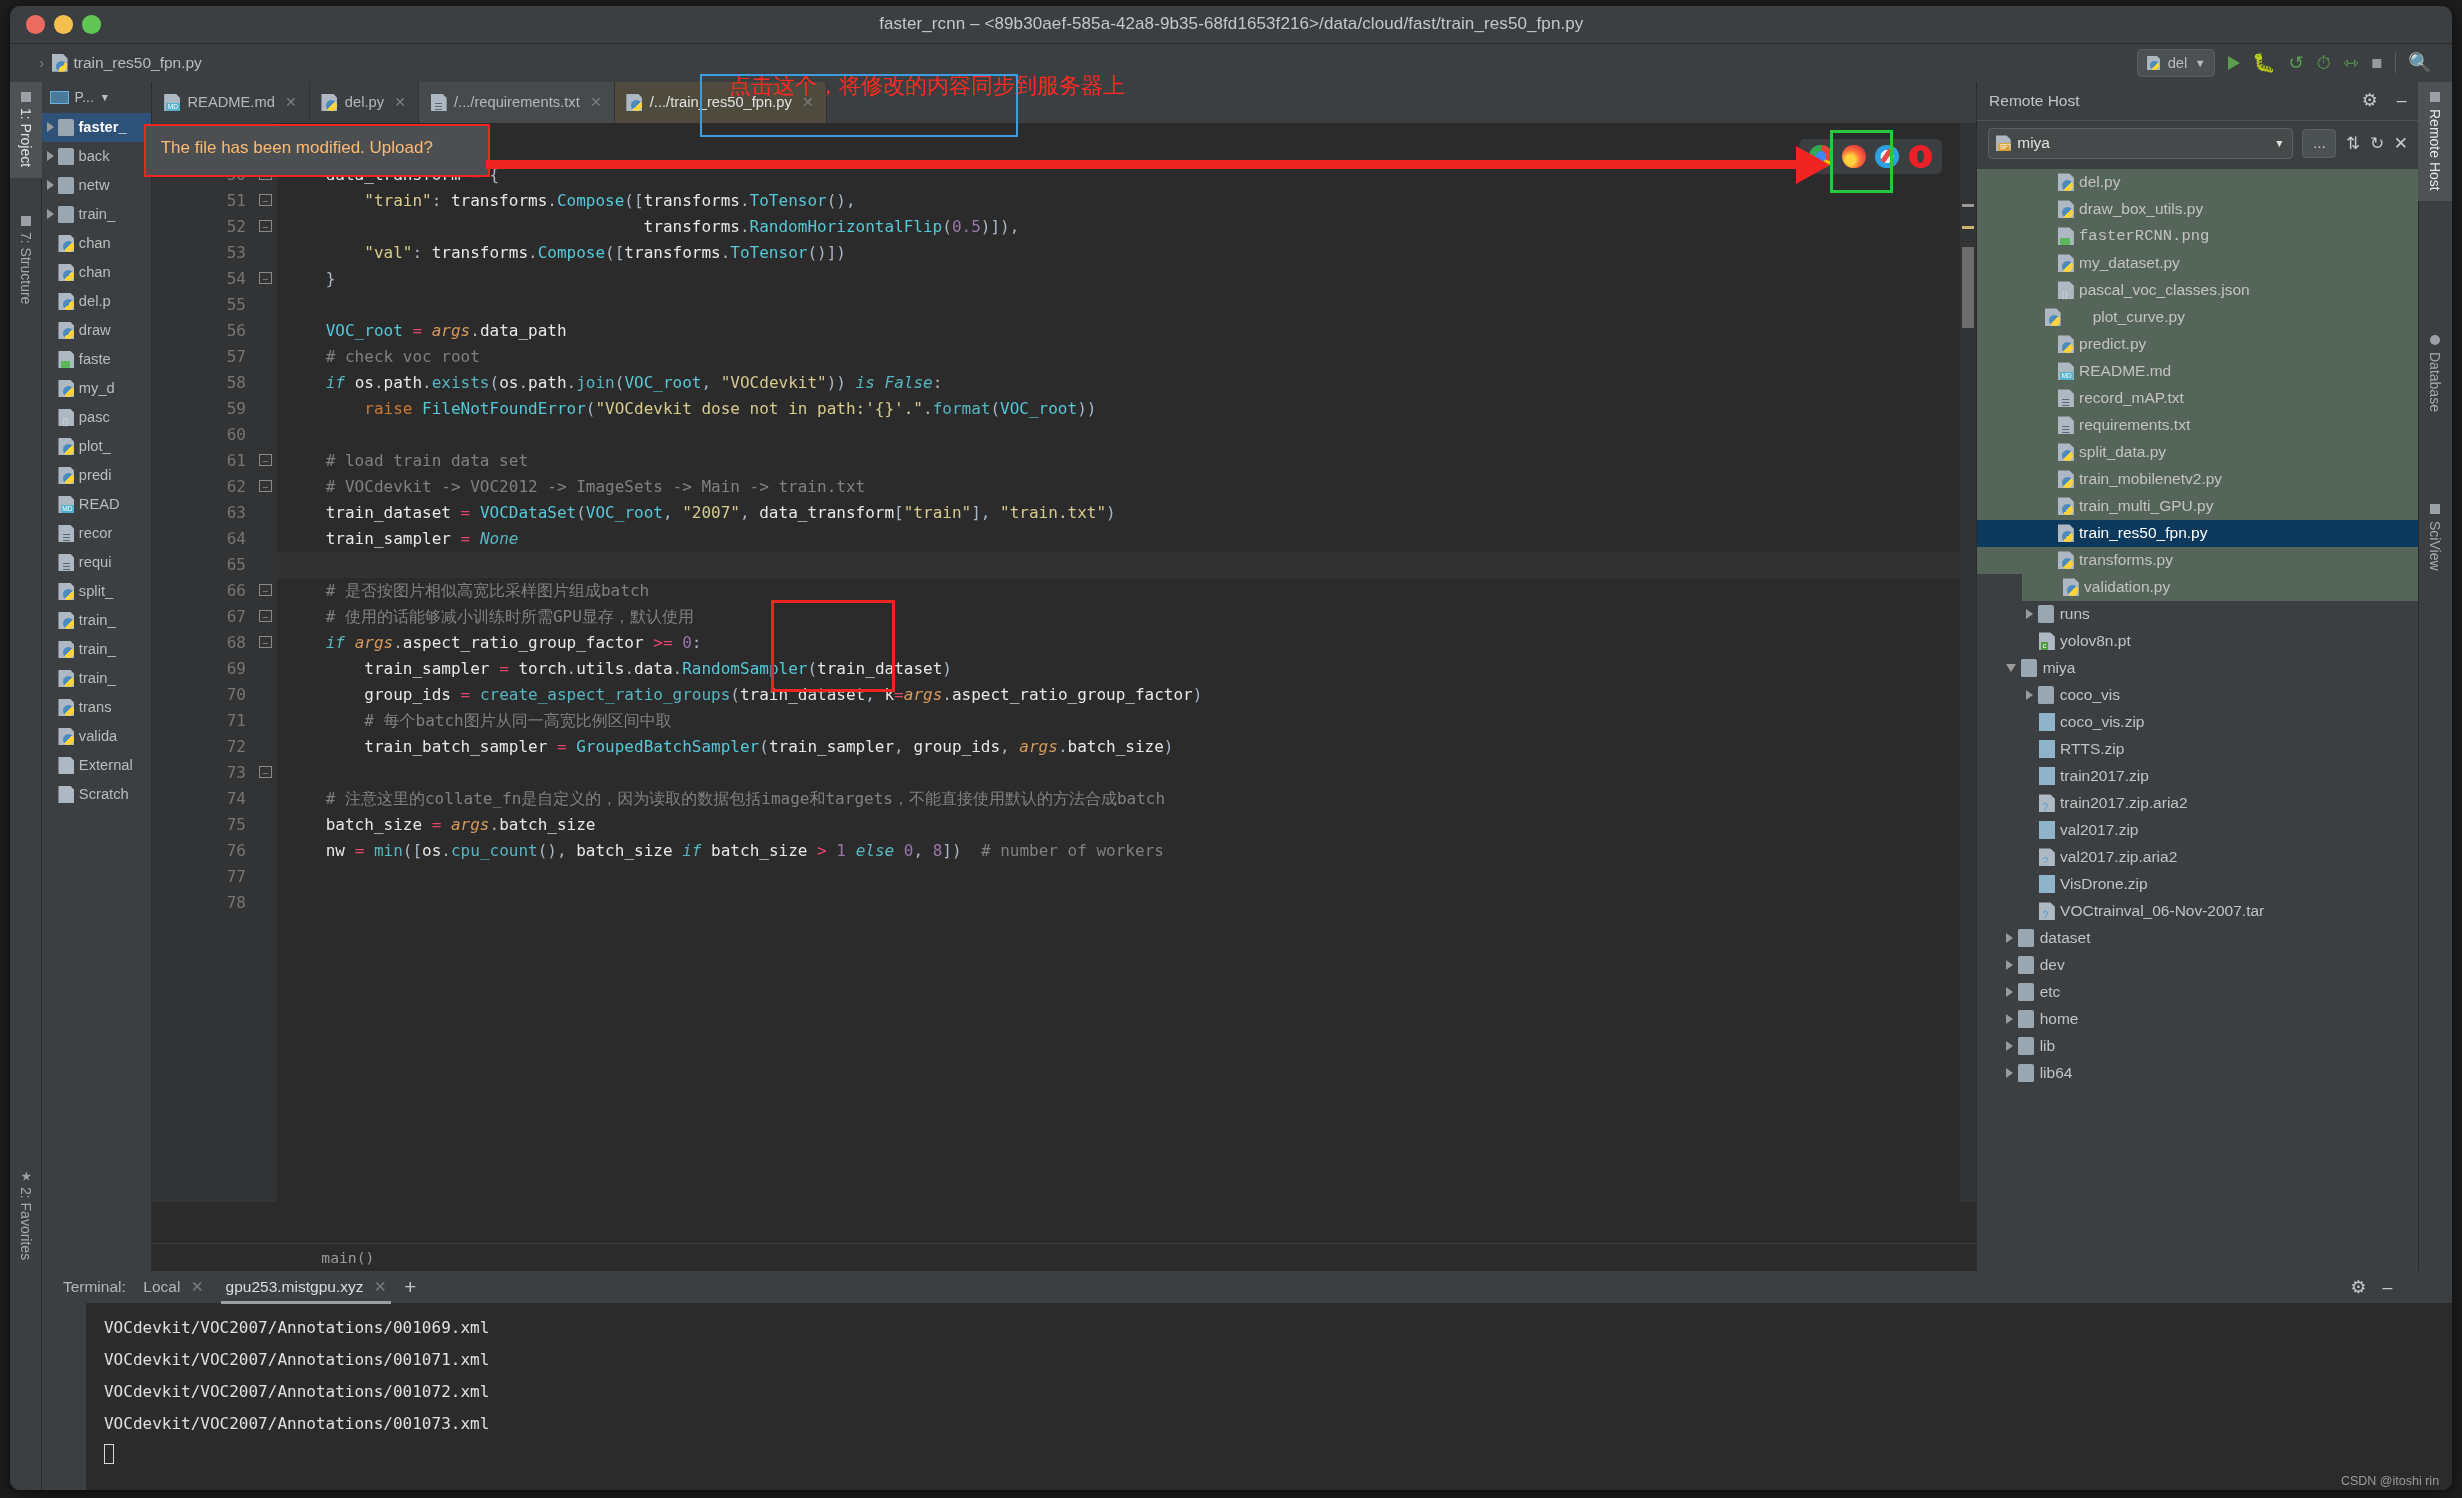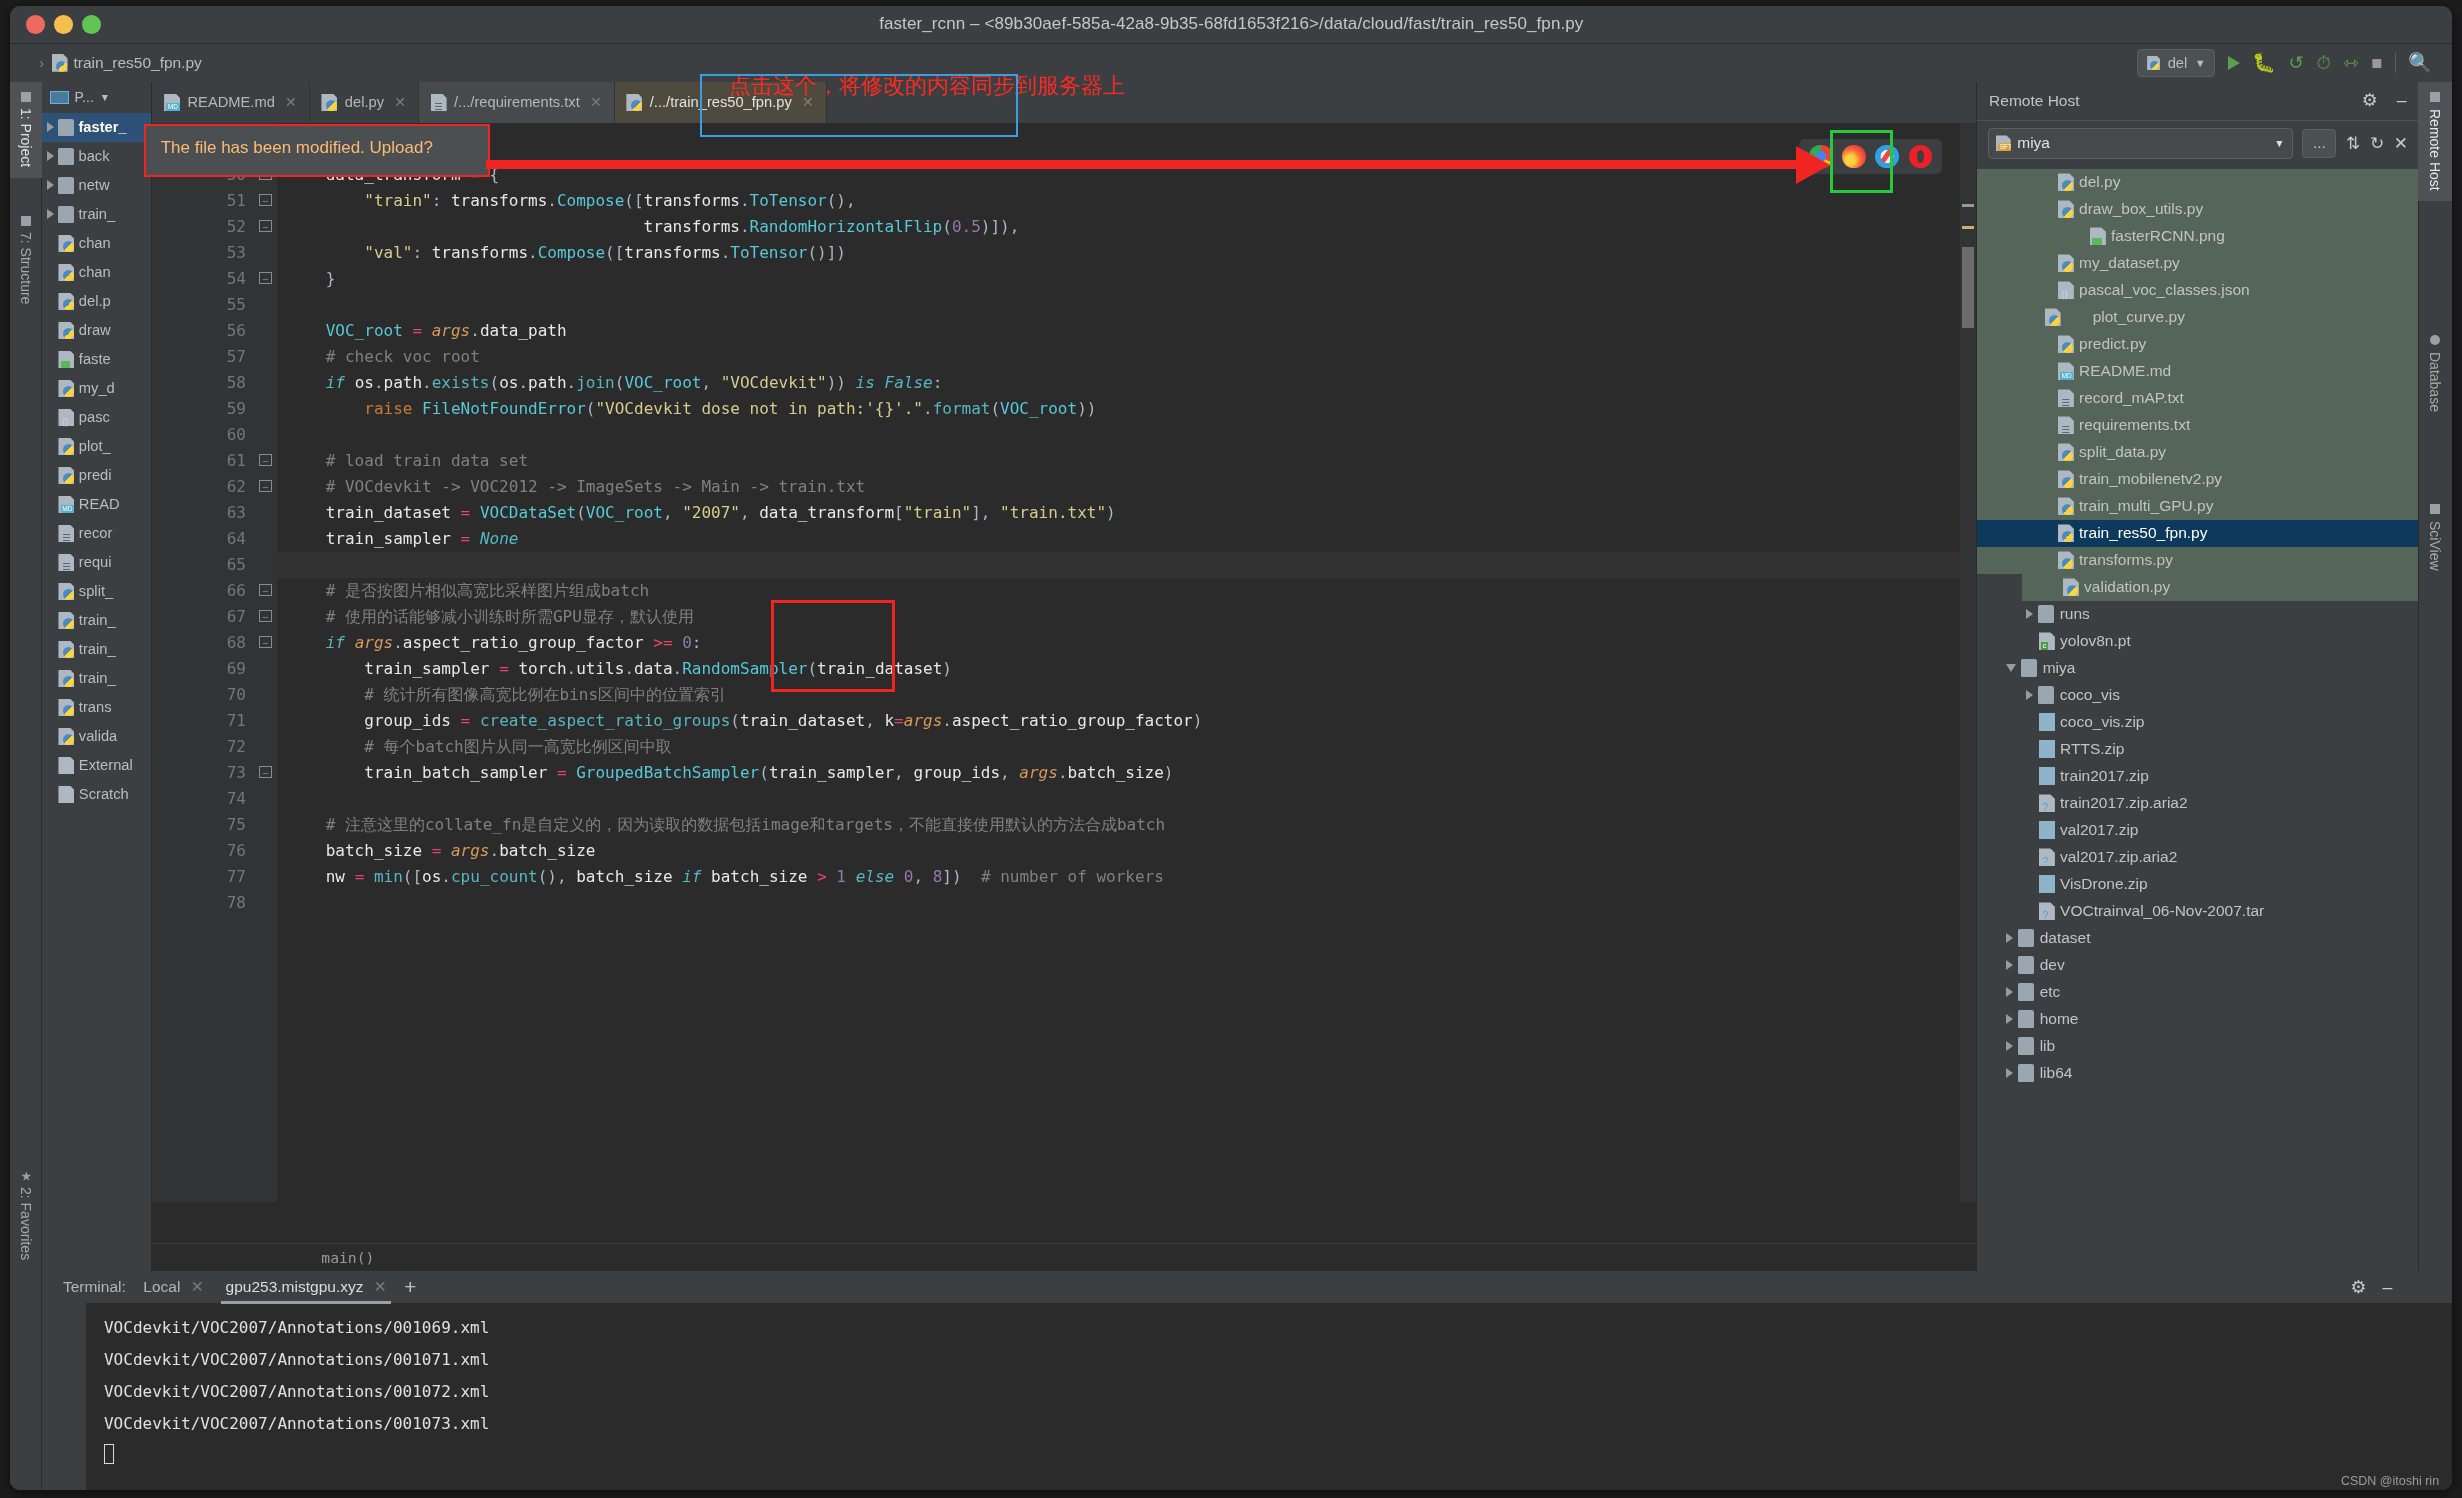--- a/index.html
+++ b/index.html
@@ -506,21 +506,20 @@
             <div class="ln">&nbsp;</div>
             <div class="ln"><span class="cm">    # load train data set</span></div>
             <div class="ln"><span class="cm">    # VOCdevkit -&gt; VOC2012 -&gt; ImageSets -&gt; Main -&gt; train.txt</span></div>
             <div class="ln">    <span class="wht">train_dataset</span> <span class="op">=</span> <span class="cls">VOCDataSet</span>(<span class="cls">VOC_root</span>, <span class="str">"2007"</span>, <span class="wht">data_transform</span>[<span class="str">"train"</span>], <span class="str">"train.txt"</span>)</div>
             <div class="ln">    <span class="wht">train_sampler</span> <span class="op">=</span> <span class="kw2 italic">None</span></div>
             <div class="ln cur">&nbsp;</div>
             <div class="ln"><span class="cm">    # 是否按图片相似高宽比采样图片组成batch</span></div>
             <div class="ln"><span class="cm">    # 使用的话能够减小训练时所需GPU显存，默认使用</span></div>
             <div class="ln">    <span class="kw2 italic">if</span> <span class="arg italic">args</span>.<span class="wht">aspect_ratio_group_factor</span> <span class="op">&gt;=</span> <span class="num">0</span>:</div>
             <div class="ln">        <span class="wht">train_sampler</span> <span class="op">=</span> <span class="wht">torch</span>.<span class="wht">utils</span>.<span class="wht">data</span>.<span class="cls">RandomSampler</span>(<span class="wht">train_dataset</span>)</div>
-            <div class="ln"><span class="cm">        # 统计所有图像高宽比例在bins区间中的位置索引</span></div>
             <div class="ln">        <span class="wht">group_ids</span> <span class="op">=</span> <span class="fn">create_aspect_ratio_groups</span>(<span class="wht">train_dataset</span>, <span class="wht">k</span><span class="op">=</span><span class="arg italic">args</span>.<span class="wht">aspect_ratio_group_factor</span>)</div>
             <div class="ln"><span class="cm">        # 每个batch图片从同一高宽比例区间中取</span></div>
             <div class="ln">        <span class="wht">train_batch_sampler</span> <span class="op">=</span> <span class="cls">GroupedBatchSampler</span>(<span class="wht">train_sampler</span>, <span class="wht">group_ids</span>, <span class="arg italic">args</span>.<span class="wht">batch_size</span>)</div>
             <div class="ln">&nbsp;</div>
             <div class="ln"><span class="cm">    # 注意这里的collate_fn是自定义的，因为读取的数据包括image和targets，不能直接使用默认的方法合成batch</span></div>
             <div class="ln">    <span class="wht">batch_size</span> <span class="op">=</span> <span class="arg italic">args</span>.<span class="wht">batch_size</span></div>
             <div class="ln">    <span class="wht">nw</span> <span class="op">=</span> <span class="fn">min</span>([<span class="wht">os</span>.<span class="fn">cpu_count</span>(), <span class="wht">batch_size</span> <span class="kw2 italic">if</span> <span class="wht">batch_size</span> <span class="op">&gt;</span> <span class="num">1</span> <span class="kw2 italic">else</span> <span class="num">0</span>, <span class="num">8</span>])<span class="cm">  # number of workers</span></div>
           </div>
         <div class="browsers">
           <span class="bico chrome"></span>
@@ -567,21 +566,21 @@
             </span>
             <span>del.py</span>
           </div>
           <div class="rm-row hl" style="padding-left: 68px;">
             <span class="arw sp"></span>
             <span class="ico page">
               <span class="py-dot"></span>
             </span>
             <span>draw_box_utils.py</span>
           </div>
-          <div class="rm-row hl" style="padding-left: 100px;">
+          <div class="rm-row hl" style="padding-left: 68px; font-family: Liberation Mono, monospace;">
             <span class="arw sp"></span>
             <span class="ico page">
               <span class="badge" style="background:#5ab85a;width:9.6px;height:7.4px"></span>
             </span>
             <span>fasterRCNN.png</span>
           </div>
           <div class="rm-row hl" style="padding-left: 68px;">
             <span class="arw sp"></span>
             <span class="ico page">
               <span class="py-dot"></span>

